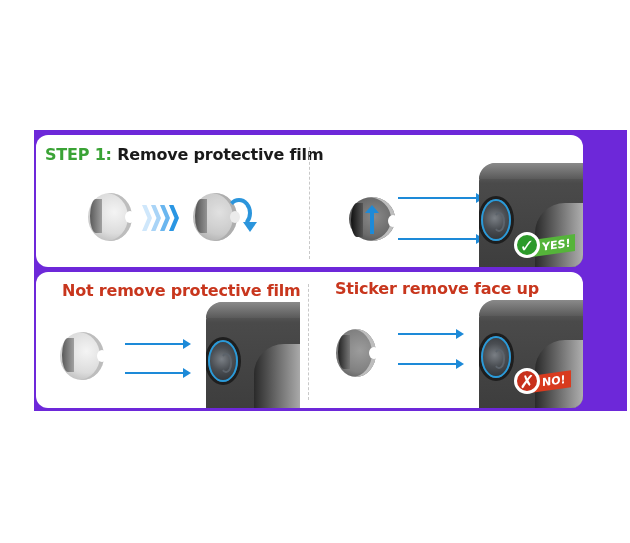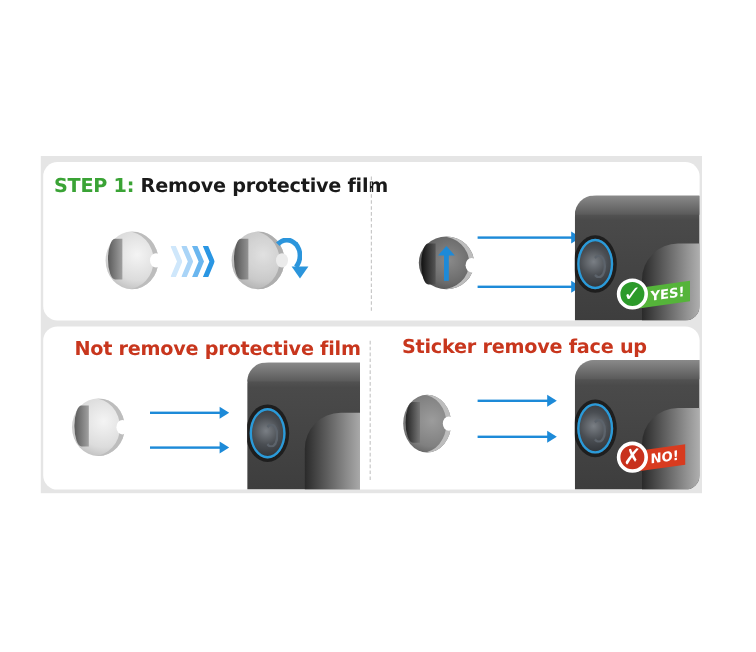--- a/index.html
+++ b/index.html
@@ -1,21 +1,21 @@
 <!DOCTYPE html>
 <html><head>
 <meta charset="utf-8">
 <style>
   * { box-sizing: border-box; margin: 0; padding: 0; }
   html, body { width: 630px; height: 543px; background: #ffffff; overflow: hidden; }
   body { position: relative; font-family: "DejaVu Sans", "Liberation Sans", sans-serif; }
 
   .frame {
-    position: absolute; left: 34px; top: 130px; width: 551px; height: 281px;
-    background: #e5e5e5;
+    position: absolute; left: 34px; top: 130px; width: 593px; height: 281px;
+    background: #6d28d9;
   }
   .panel {
     position: absolute; background: #ffffff; overflow: hidden;
   }
   .panel.top { left: 2px; top: 5px; width: 547px; height: 132px; border-radius: 12px 12px 12px 12px; }
   .panel.bottom { left: 2px; top: 142px; width: 547px; height: 136px; border-radius: 12px; text-align: center; }
 
   .divider {
     position: absolute; left: 273px; top: 12px; bottom: 8px; width: 0;
     border-left: 1px dashed #c8c8c8;

